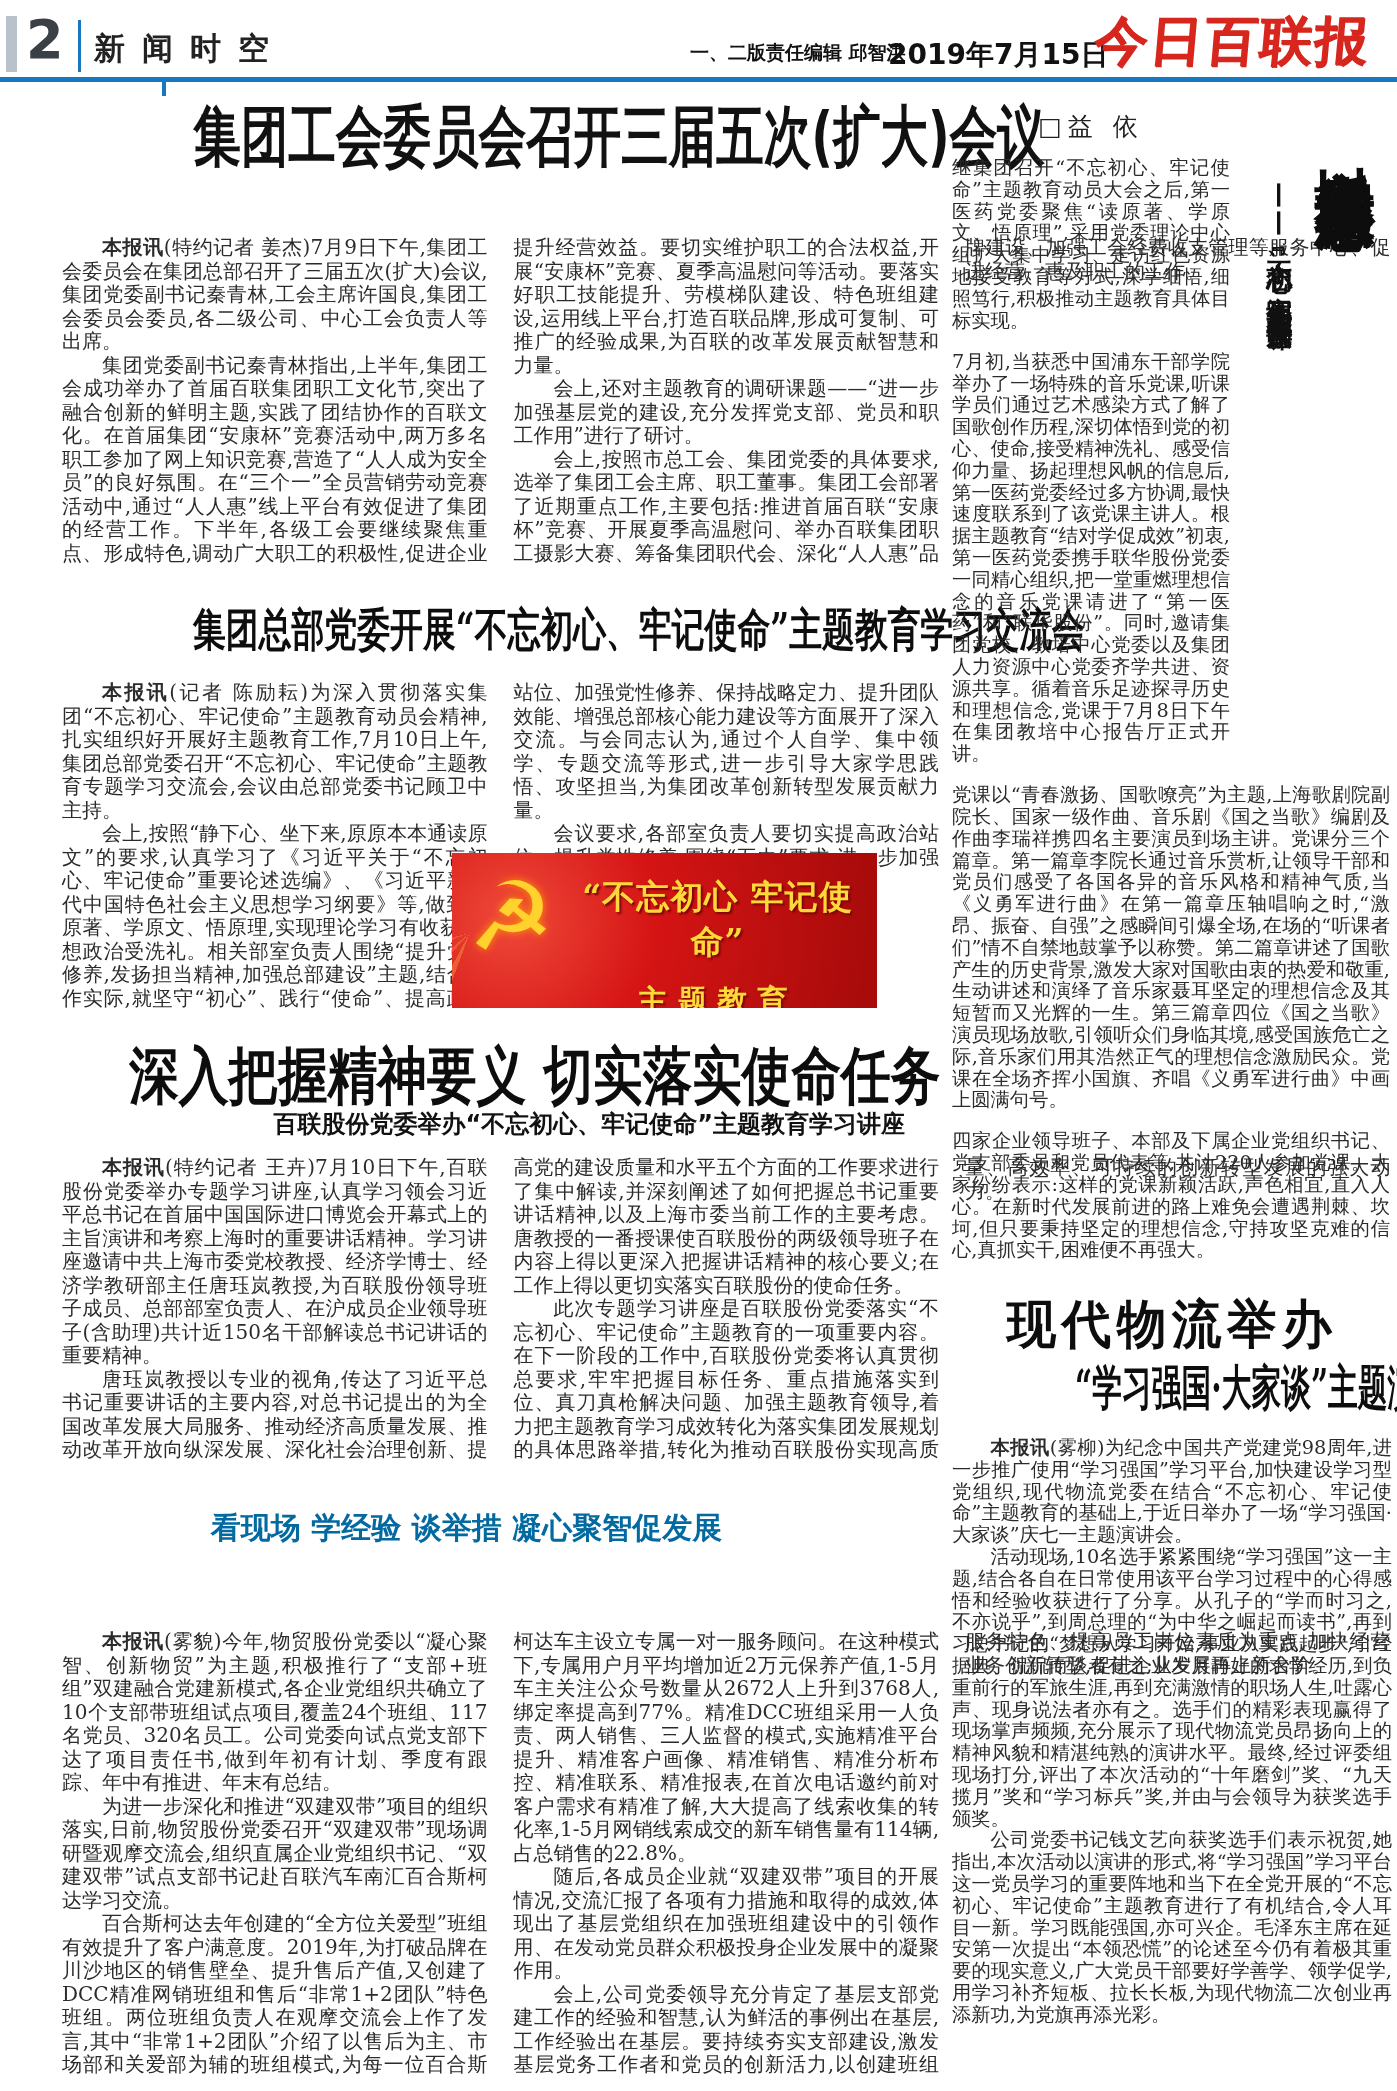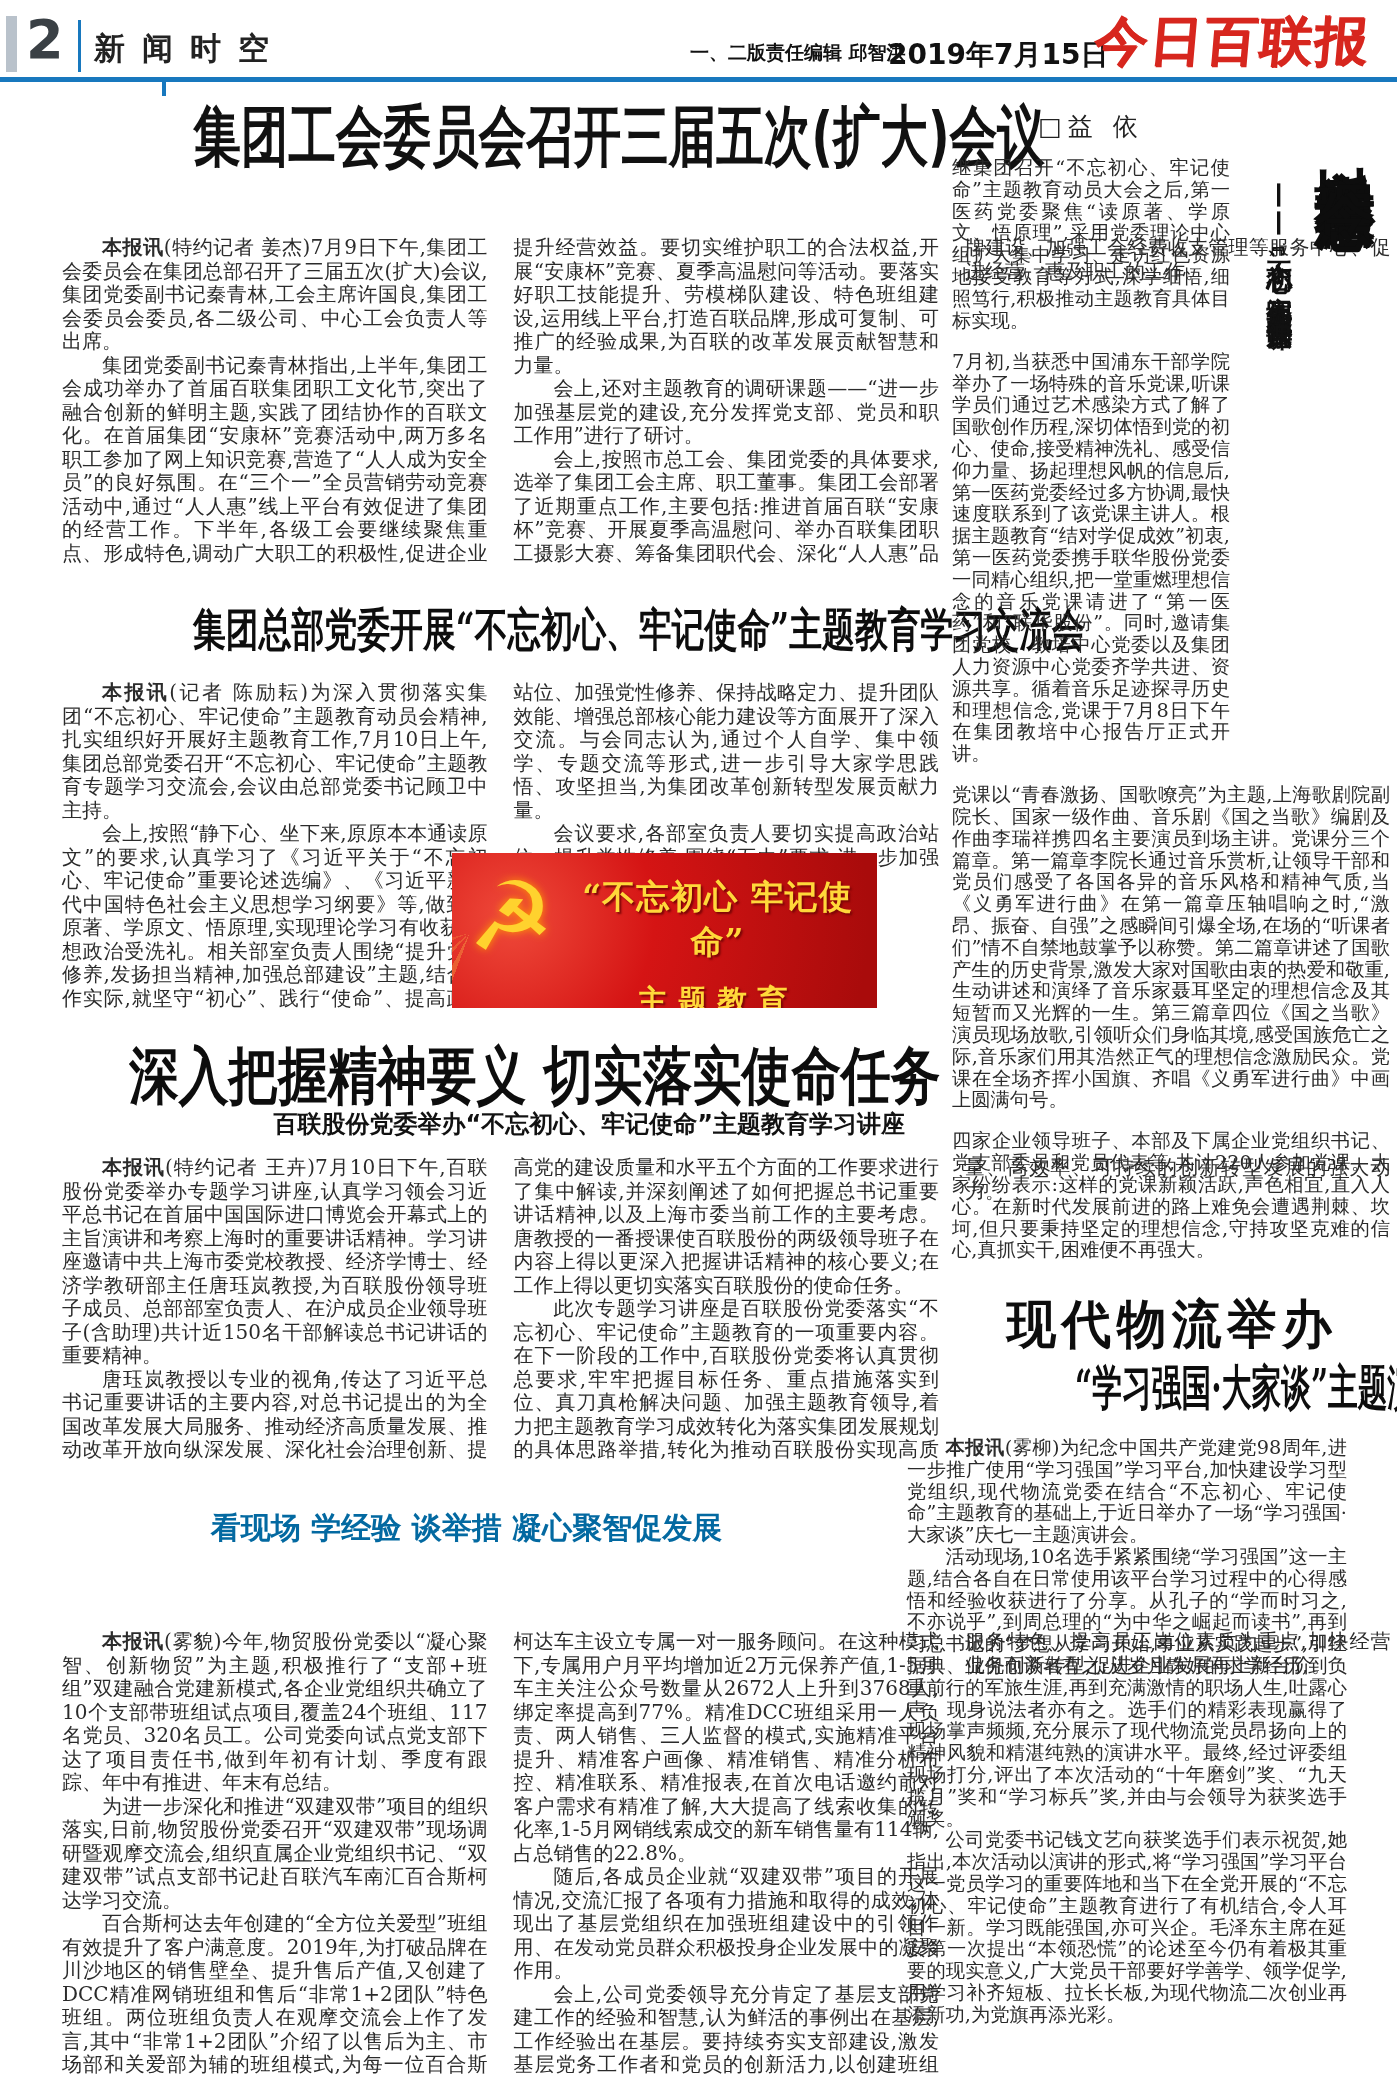--- a/index.html
+++ b/index.html
@@ -134,19 +134,19 @@
     <p>党课以“青春激扬、国歌嘹亮”为主题,上海歌剧院副院长、国家一级作曲、音乐剧《国之当歌》编剧及作曲李瑞祥携四名主要演员到场主讲。党课分三个篇章。第一篇章李院长通过音乐赏析,让领导干部和党员们感受了各国各异的音乐风格和精神气质,当《义勇军进行曲》在第一篇章压轴唱响之时,“激昂、振奋、自强”之感瞬间引爆全场,在场的“听课者们”情不自禁地鼓掌予以称赞。第二篇章讲述了国歌产生的历史背景,激发大家对国歌由衷的热爱和敬重,生动讲述和演绎了音乐家聂耳坚定的理想信念及其短暂而又光辉的一生。第三篇章四位《国之当歌》演员现场放歌,引领听众们身临其境,感受国族危亡之际,音乐家们用其浩然正气的理想信念激励民众。党课在全场齐挥小国旗、齐唱《义勇军进行曲》中画上圆满句号。</p>
     <p>四家企业领导班子、本部及下属企业党组织书记、党支部委员和党员代表等,共计220人参加党课。大家纷纷表示:这样的党课新颖活跃,声色相宜,直入人心。在新时代发展前进的路上难免会遭遇荆棘、坎坷,但只要秉持坚定的理想信念,守持攻坚克难的信心,真抓实干,困难便不再强大。</p>
   </div>
 
   <div class="log-hl" style="top:1290px;">
     <span class="hl-inner h-serif" style="font-size:52px;letter-spacing:6px;transform:scaleX(.95);">现代物流举办</span>
   </div>
   <div class="log-hl" style="top:1356px;">
     <span class="hl-inner h-serif" style="font-size:48px;transform:scaleX(.62);">“学习强国·大家谈”主题演讲会</span>
   </div>
-  <div class="flowtext fs19" style="left:907px;top:1437px;width:440px;height:640px;">
+  <div class="flowtext fs19" style="left:952px;top:1437px;width:440px;height:640px;">
     <p><b>本报讯</b>(雾柳)为纪念中国共产党建党98周年,进一步推广使用“学习强国”学习平台,加快建设学习型党组织,现代物流党委在结合“不忘初心、牢记使命”主题教育的基础上,于近日举办了一场“学习强国·大家谈”庆七一主题演讲会。</p>
     <p>活动现场,10名选手紧紧围绕“学习强国”这一主题,结合各自在日常使用该平台学习过程中的心得感悟和经验收获进行了分享。从孔子的“学而时习之,不亦说乎”,到周总理的“为中华之崛起而读书”,再到习总书记的“梦想从学习开始,事业从实践起步”,引经据典、侃侃而谈者有之;从岁月静好的求学经历,到负重前行的军旅生涯,再到充满激情的职场人生,吐露心声、现身说法者亦有之。选手们的精彩表现赢得了现场掌声频频,充分展示了现代物流党员昂扬向上的精神风貌和精湛纯熟的演讲水平。最终,经过评委组现场打分,评出了本次活动的“十年磨剑”奖、“九天揽月”奖和“学习标兵”奖,并由与会领导为获奖选手颁奖。</p>
     <p>公司党委书记钱文艺向获奖选手们表示祝贺,她指出,本次活动以演讲的形式,将“学习强国”学习平台这一党员学习的重要阵地和当下在全党开展的“不忘初心、牢记使命”主题教育进行了有机结合,令人耳目一新。学习既能强国,亦可兴企。毛泽东主席在延安第一次提出“本领恐慌”的论述至今仍有着极其重要的现实意义,广大党员干部要好学善学、领学促学,用学习补齐短板、拉长长板,为现代物流二次创业再添新功,为党旗再添光彩。</p>
   </div>
 
 </div>
 
 </body></html>

